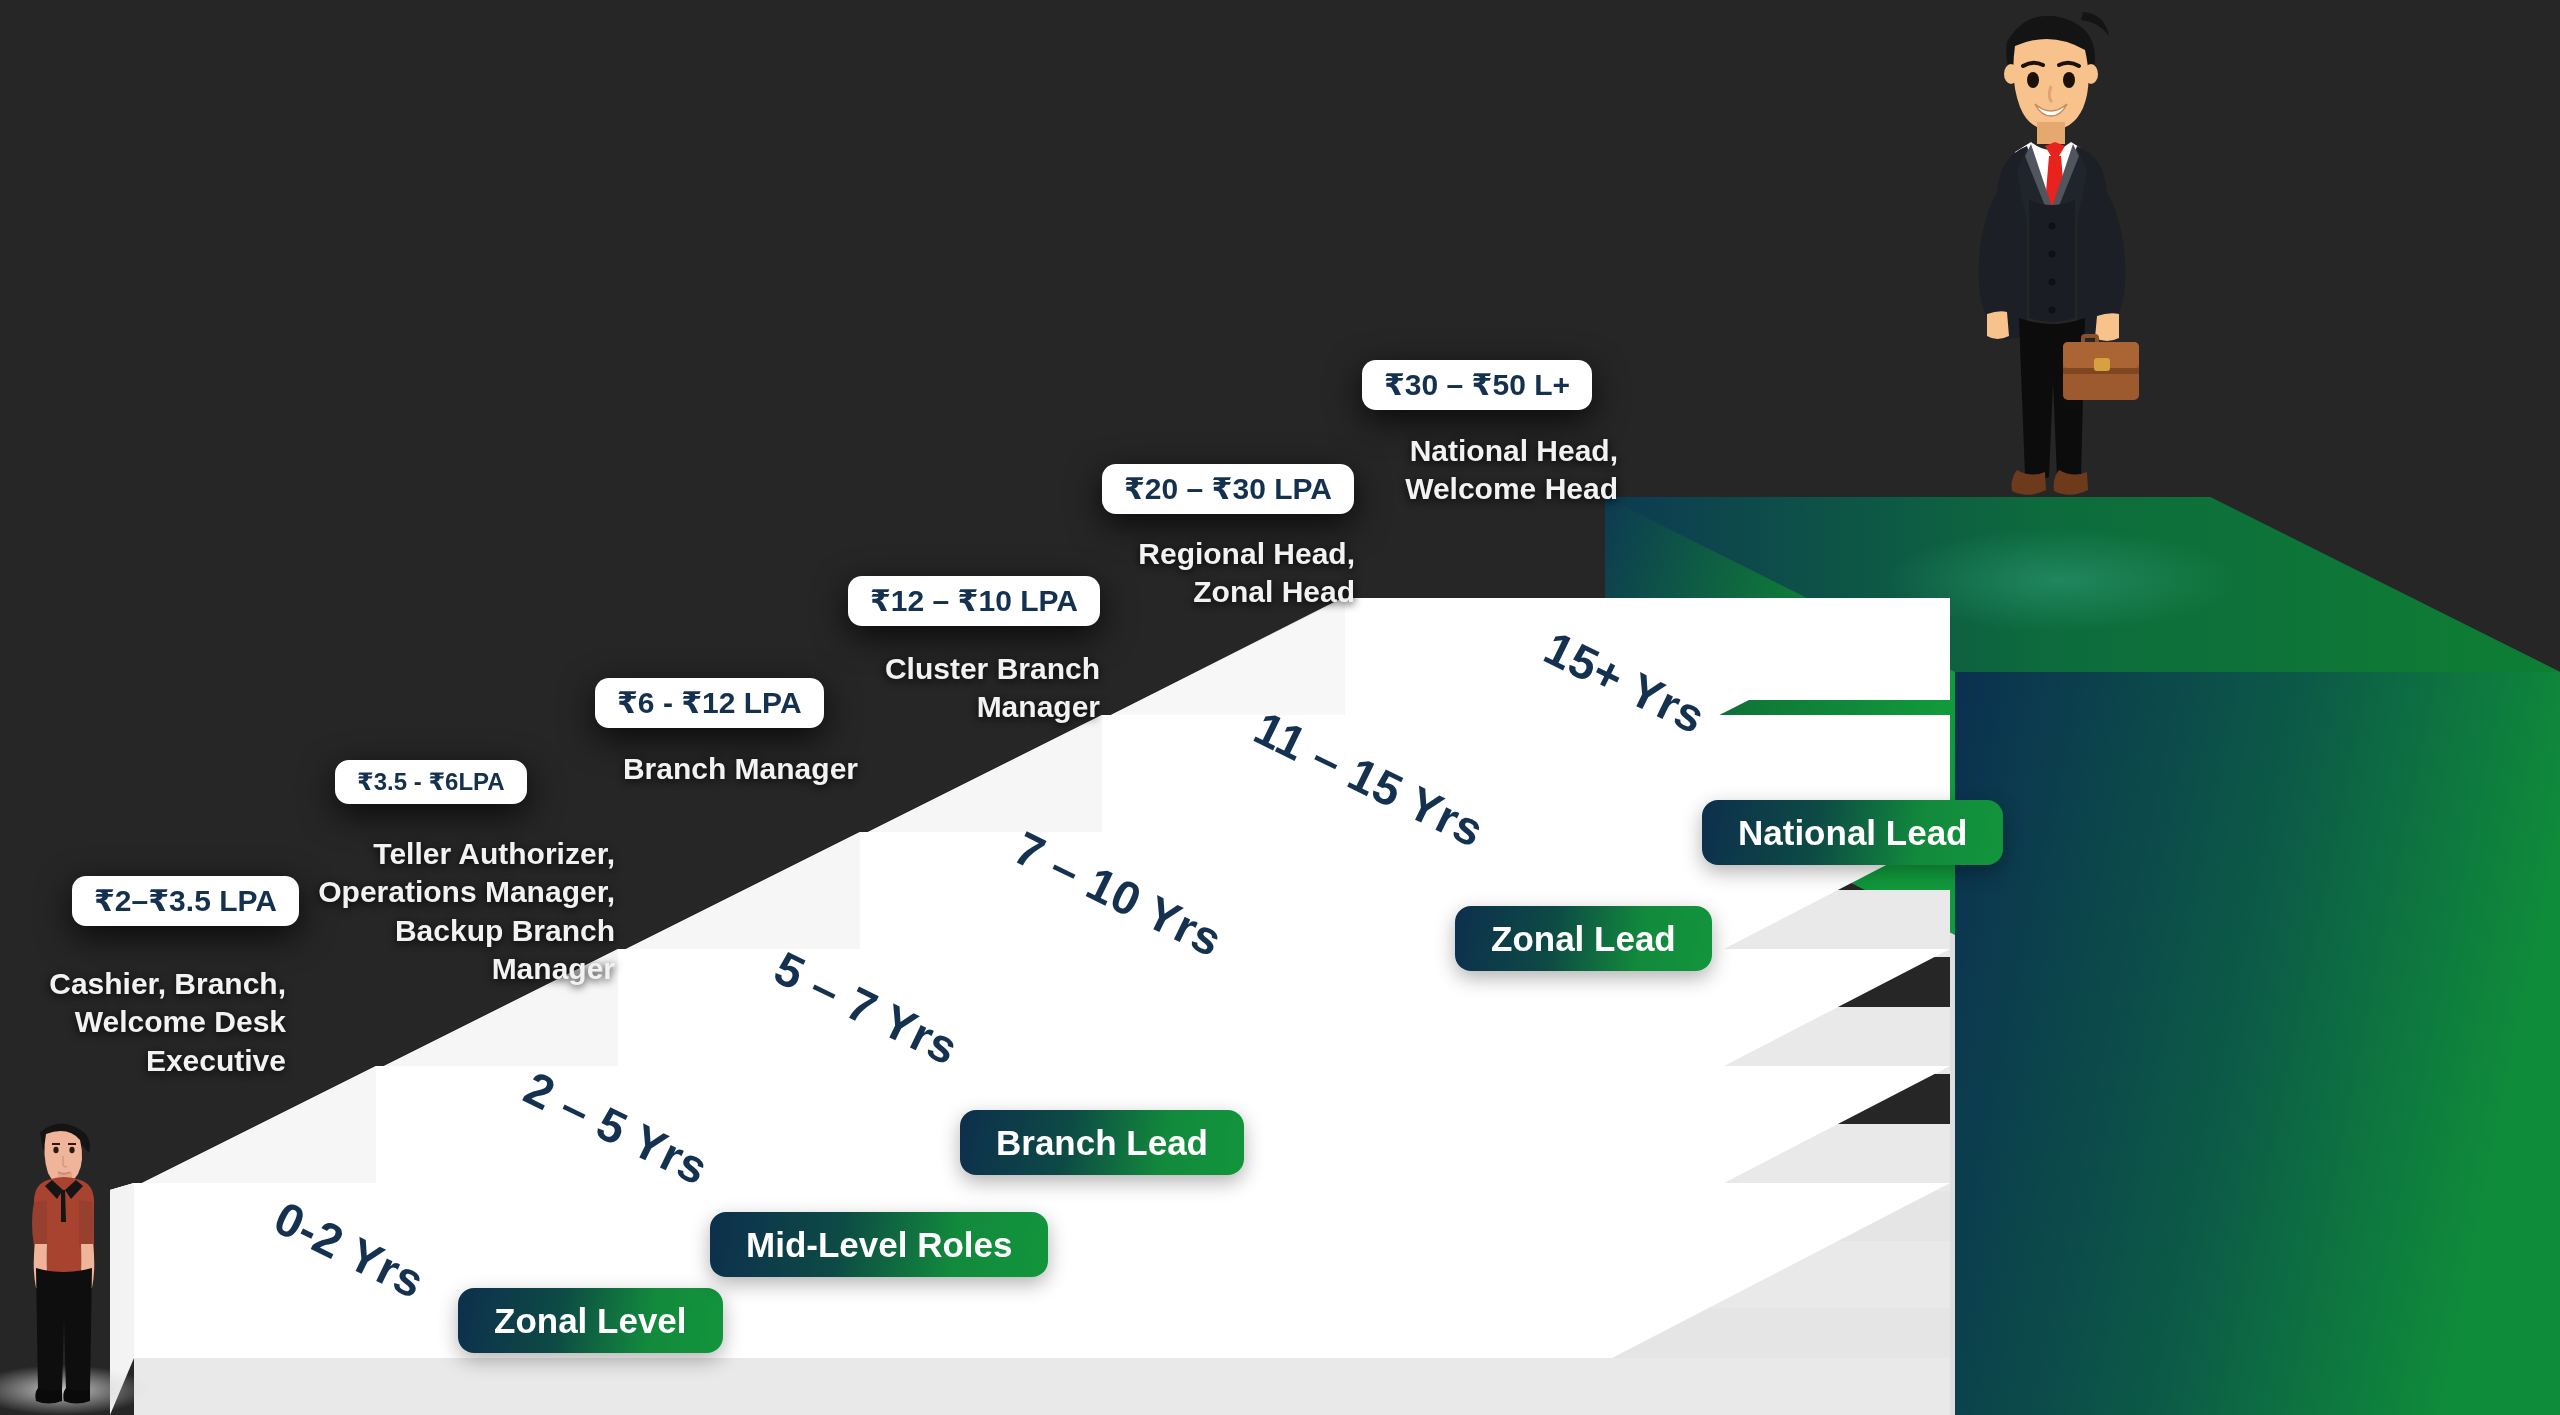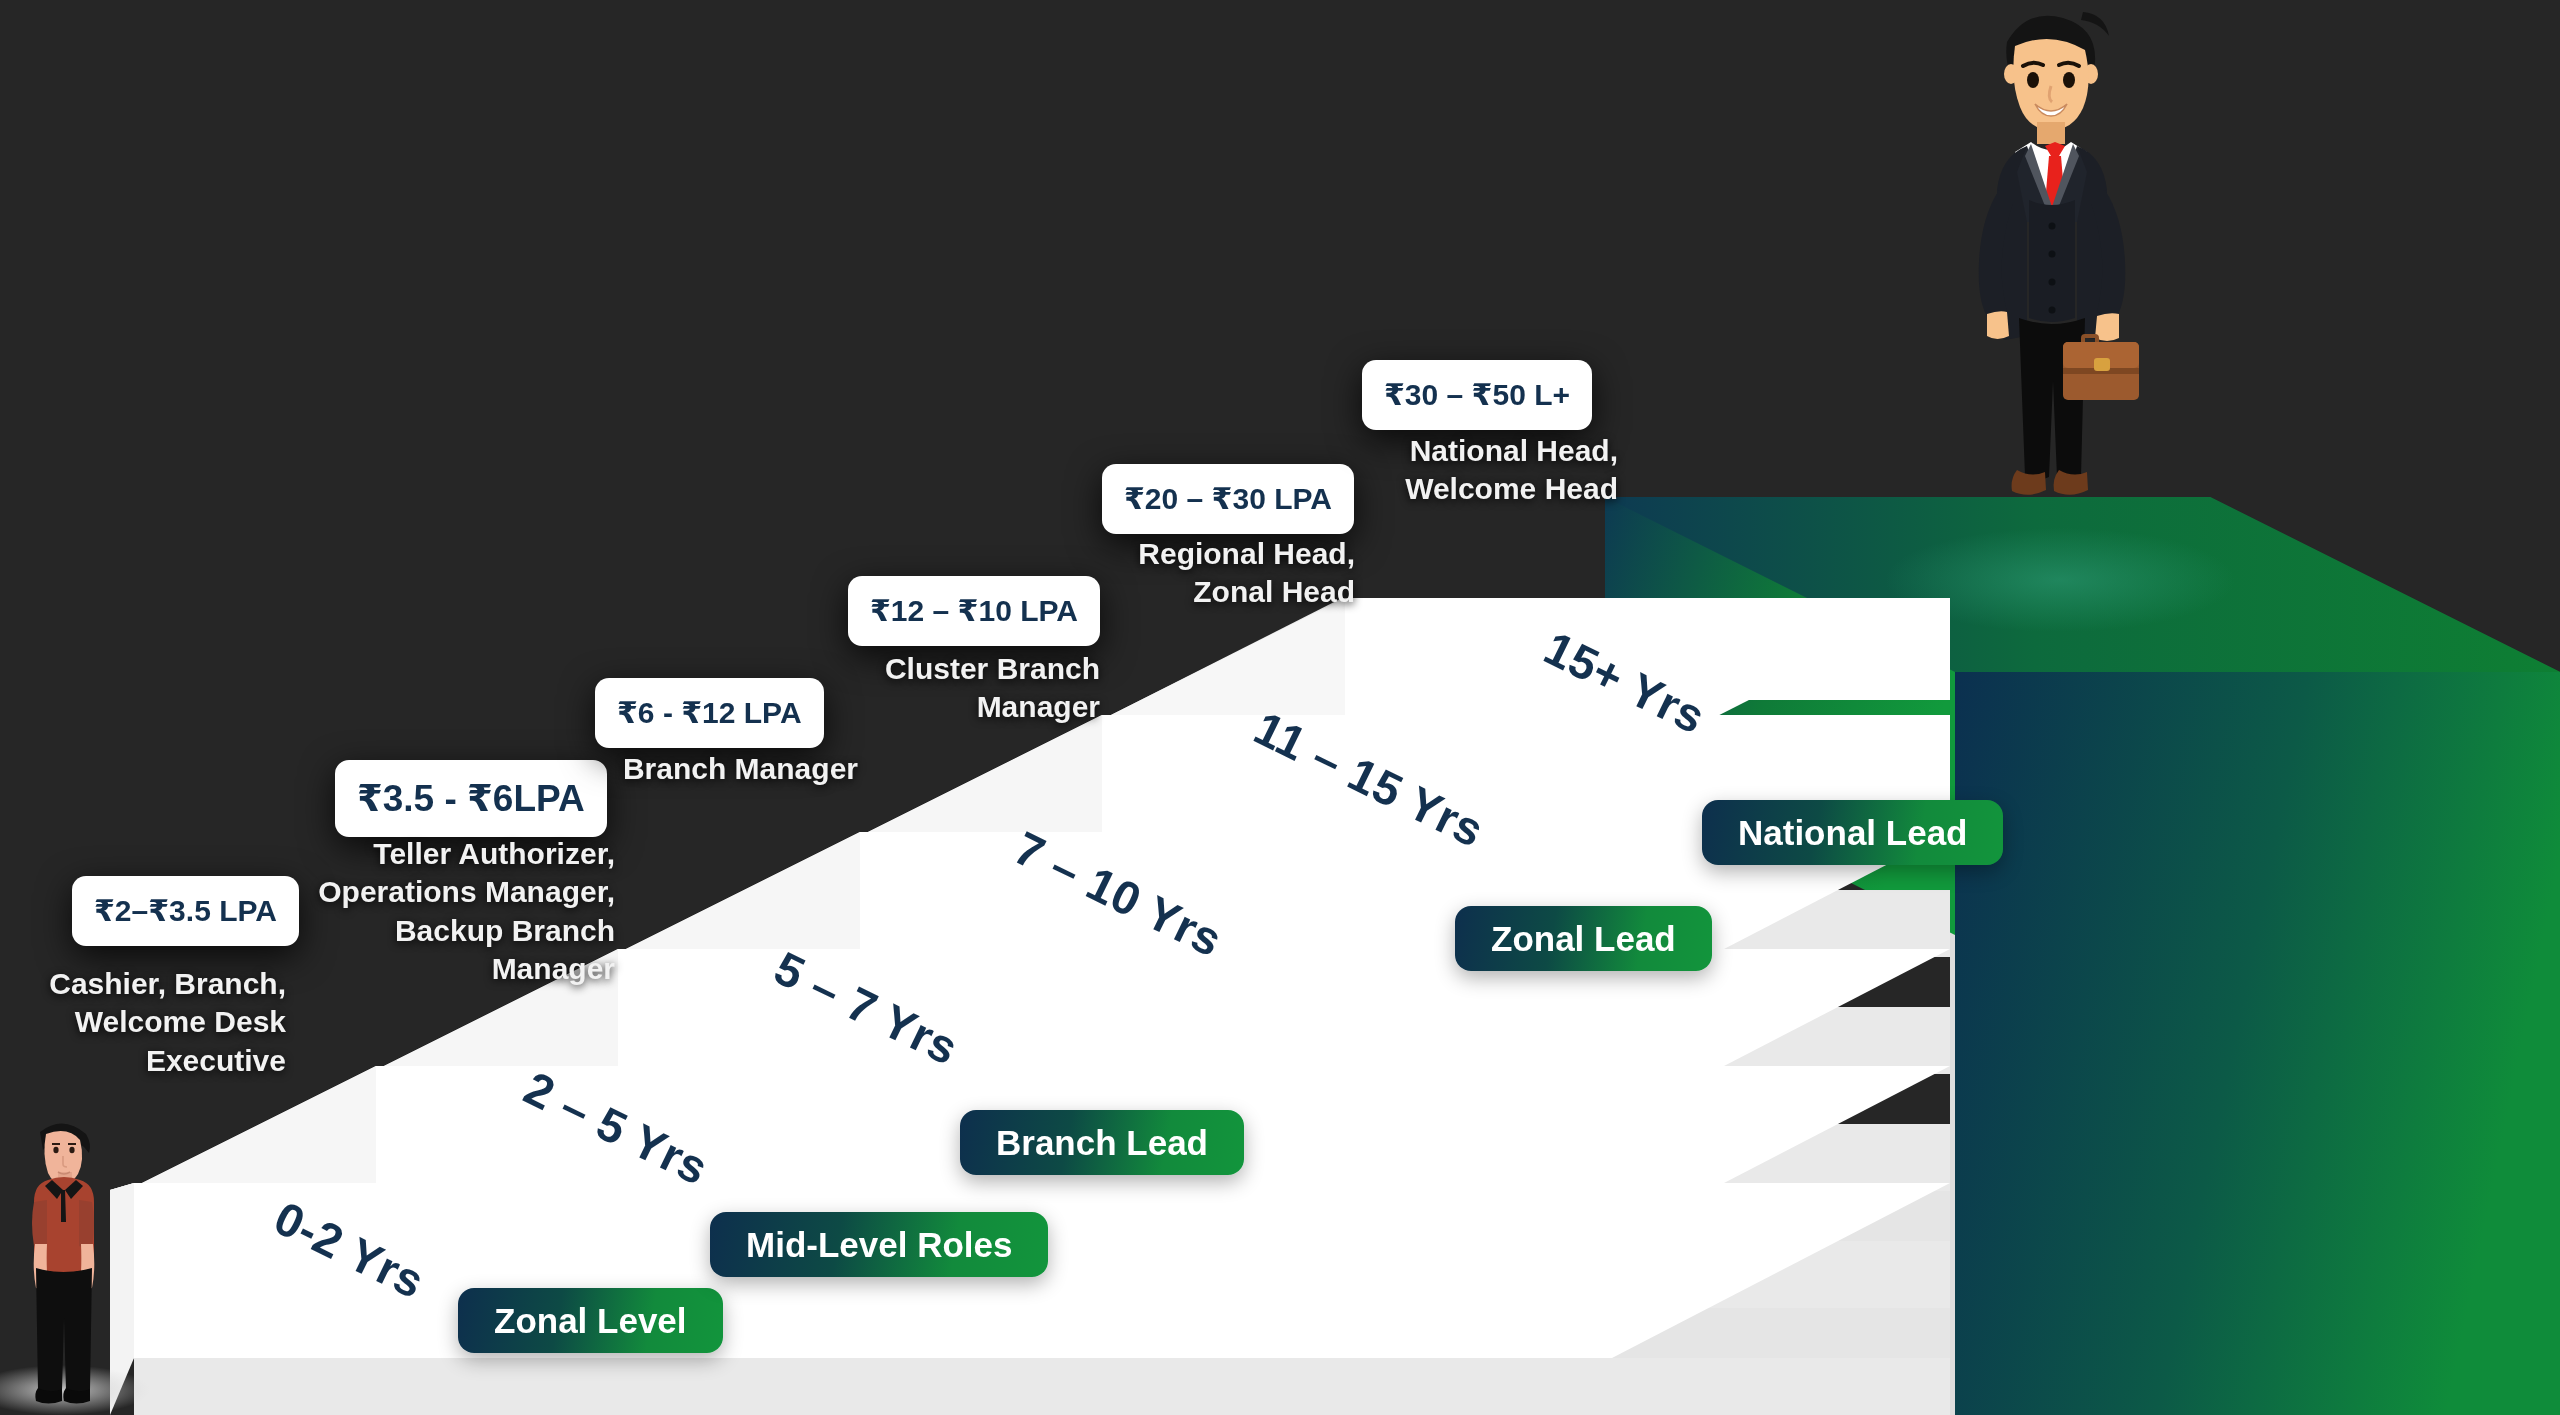--- a/index.html
+++ b/index.html
@@ -23,21 +23,21 @@
     transform-origin:0 0;
   }
 
   
   .salary-chip{
     position:absolute;
     background:#ffffff;
     color:#14314f;
     font-weight:700;
     border-radius:14px;
-    padding:20px 22px;
+    padding:10px 22px;
     white-space:nowrap;
     box-shadow:0 10px 34px rgba(0,0,0,.75);
     line-height:1;
   }
 
   
   .role-text{
     position:absolute;
     color:#f2f2f2;
     font-weight:600;
@@ -148,21 +148,21 @@
   </svg>
 
   <div class="yrs" style="left:290px;top:1190px;font-size:47px;transform:rotate(26deg);">0-2 Yrs</div>
   <div class="yrs" style="left:540px;top:1060px;font-size:47px;transform:rotate(26deg);">2 – 5 Yrs</div>
   <div class="yrs" style="left:790px;top:940px;font-size:47px;transform:rotate(26deg);">5 – 7 Yrs</div>
   <div class="yrs" style="left:1030px;top:820px;font-size:47px;transform:rotate(26deg);">7 – 10 Yrs</div>
   <div class="yrs" style="left:1270px;top:700px;font-size:47px;transform:rotate(26deg);">11 – 15 Yrs</div>
   <div class="yrs" style="left:1560px;top:620px;font-size:47px;transform:rotate(26deg);">15+ Yrs</div>
 
   <div class="salary-chip" style="left:72px;top:876px;font-size:30px;">₹2–₹3.5 LPA</div>
-  <div class="salary-chip" style="left:335px;top:760px;font-size:37px;">₹3.5 - ₹6LPA</div>
+  <div class="salary-chip" style="left:335px;top:760px;font-size:24px;">₹3.5 - ₹6LPA</div>
   <div class="salary-chip" style="left:595px;top:678px;font-size:30px;">₹6 - ₹12 LPA</div>
   <div class="salary-chip" style="left:848px;top:576px;font-size:30px;">₹12 – ₹10 LPA</div>
   <div class="salary-chip" style="left:1102px;top:464px;font-size:30px;">₹20 – ₹30 LPA</div>
   <div class="salary-chip" style="left:1362px;top:360px;font-size:30px;">₹30 – ₹50 L+</div>
 
   <div class="role-text" style="left:28px;top:965px;width:258px;font-size:30px;">
     <div>Cashier, Branch,</div>
     <div>Welcome Desk</div>
     <div>Executive</div>
   </div>

